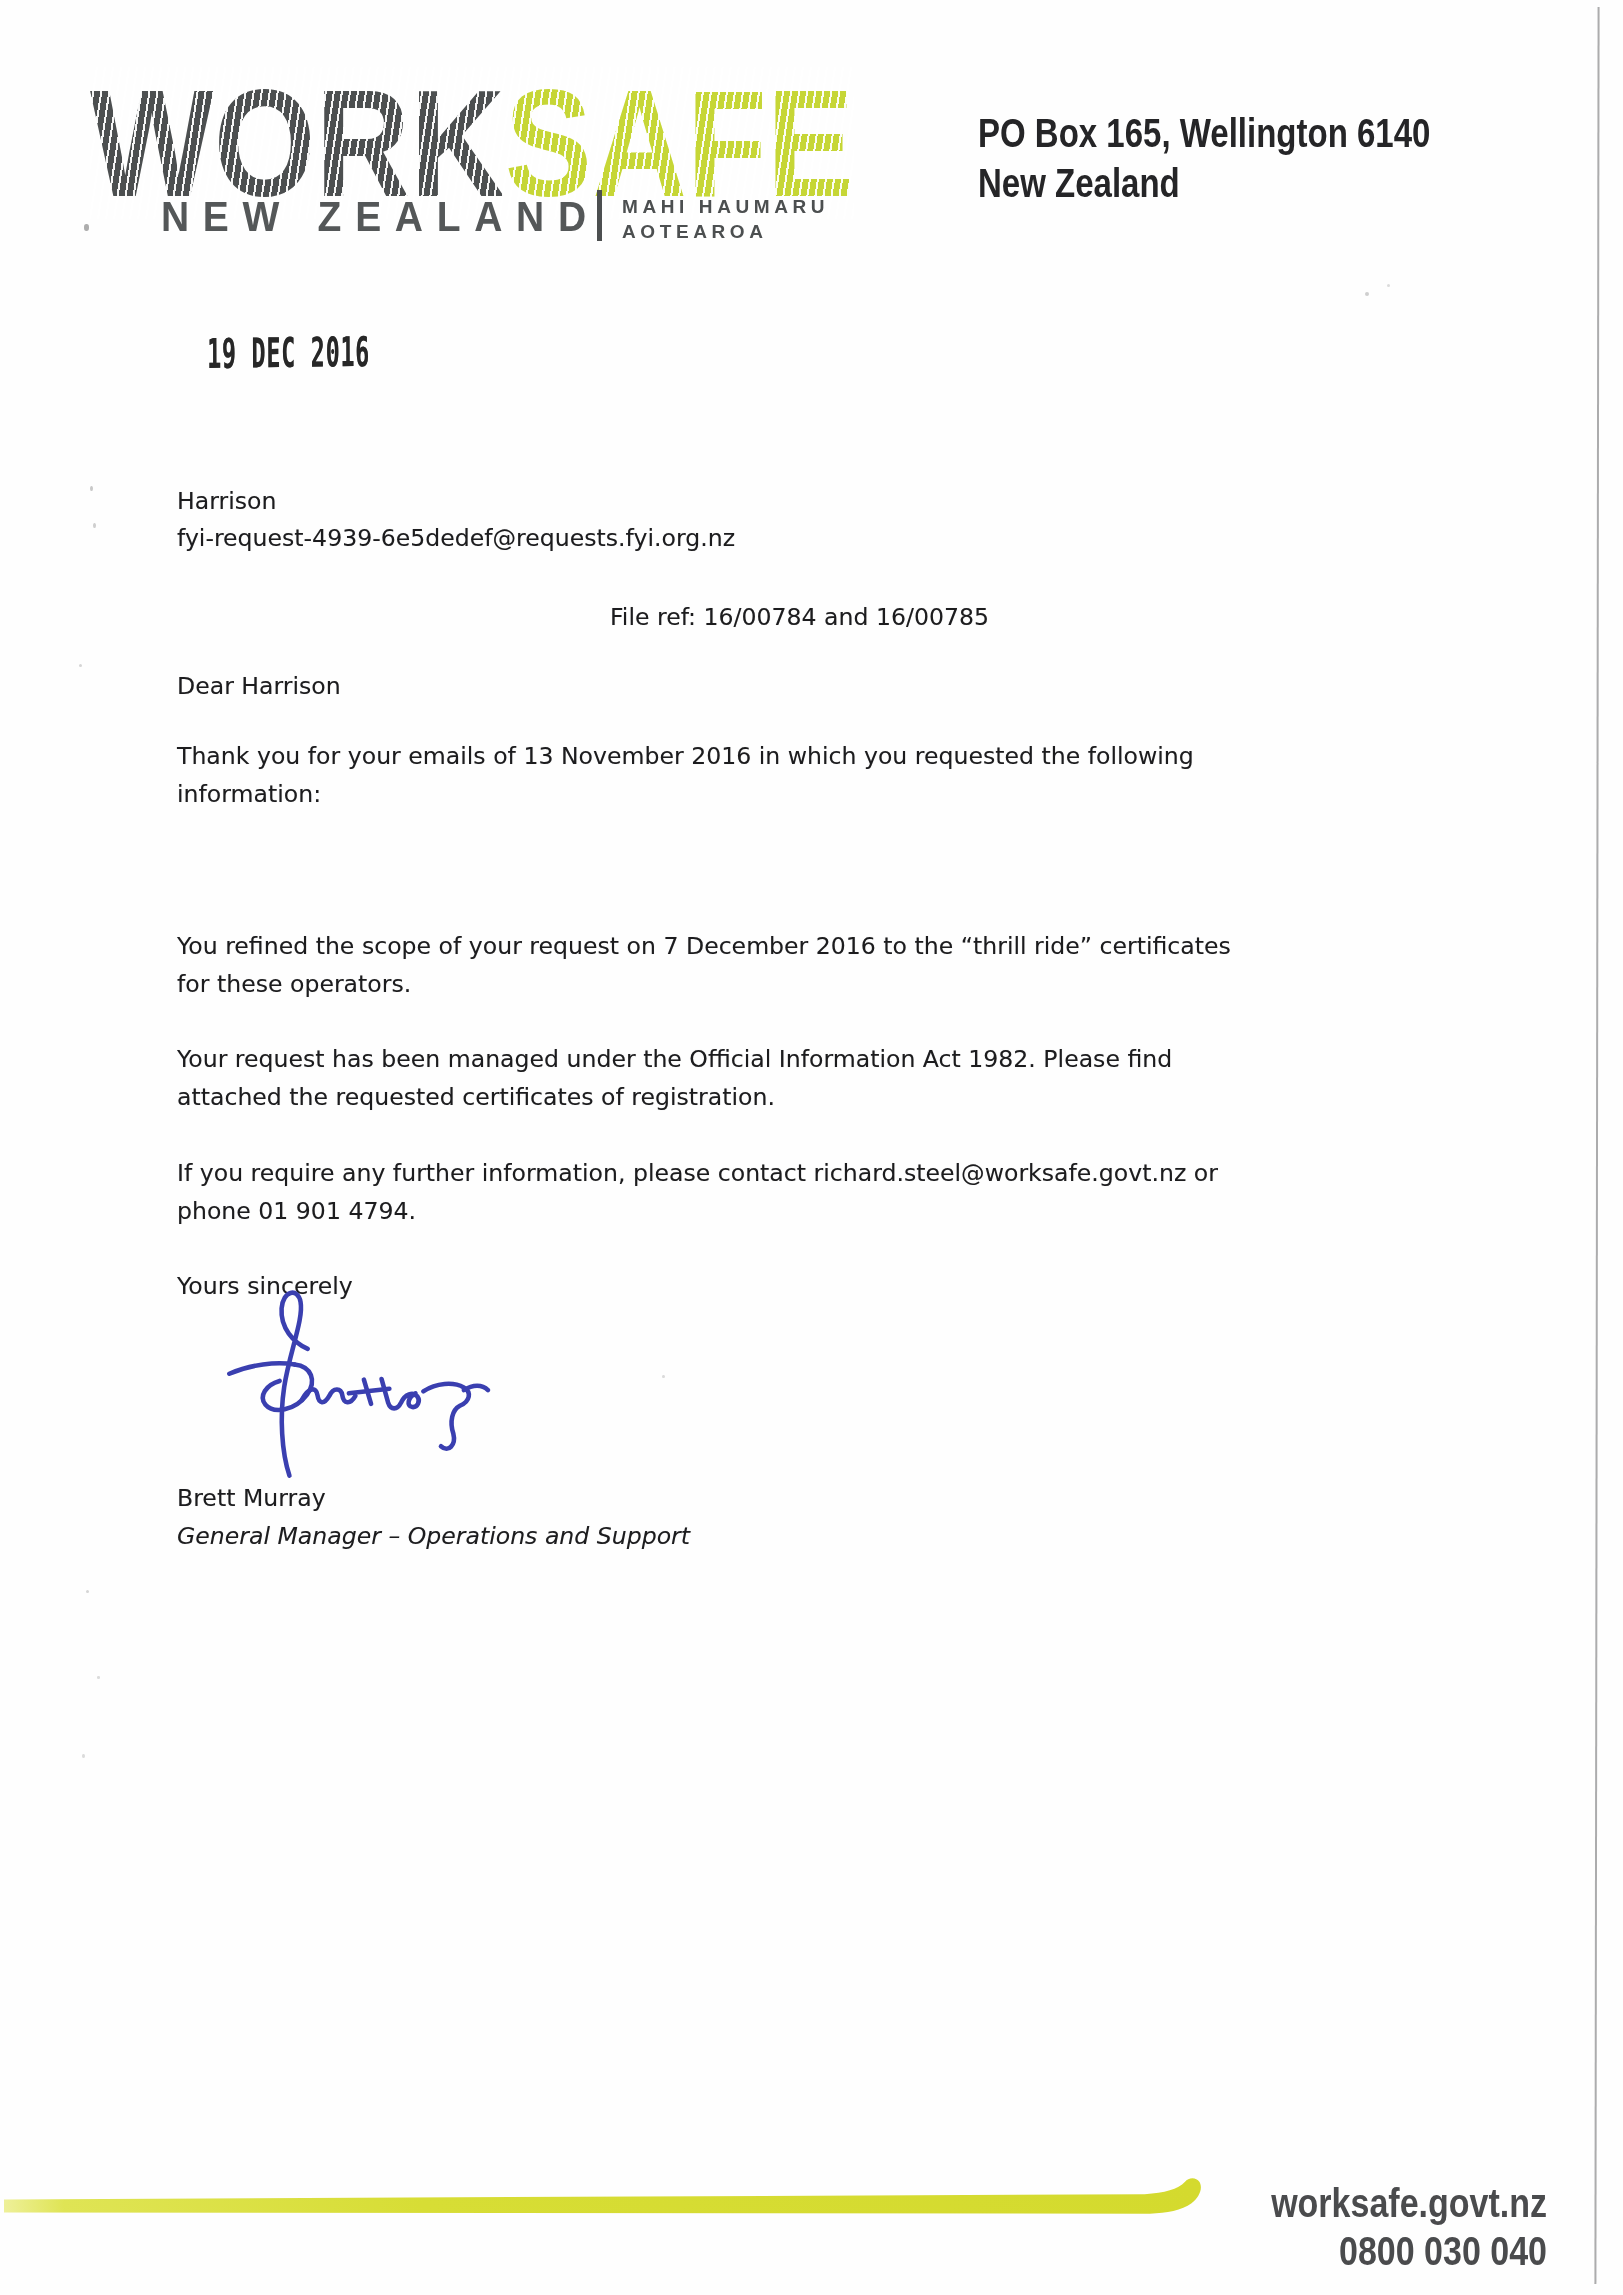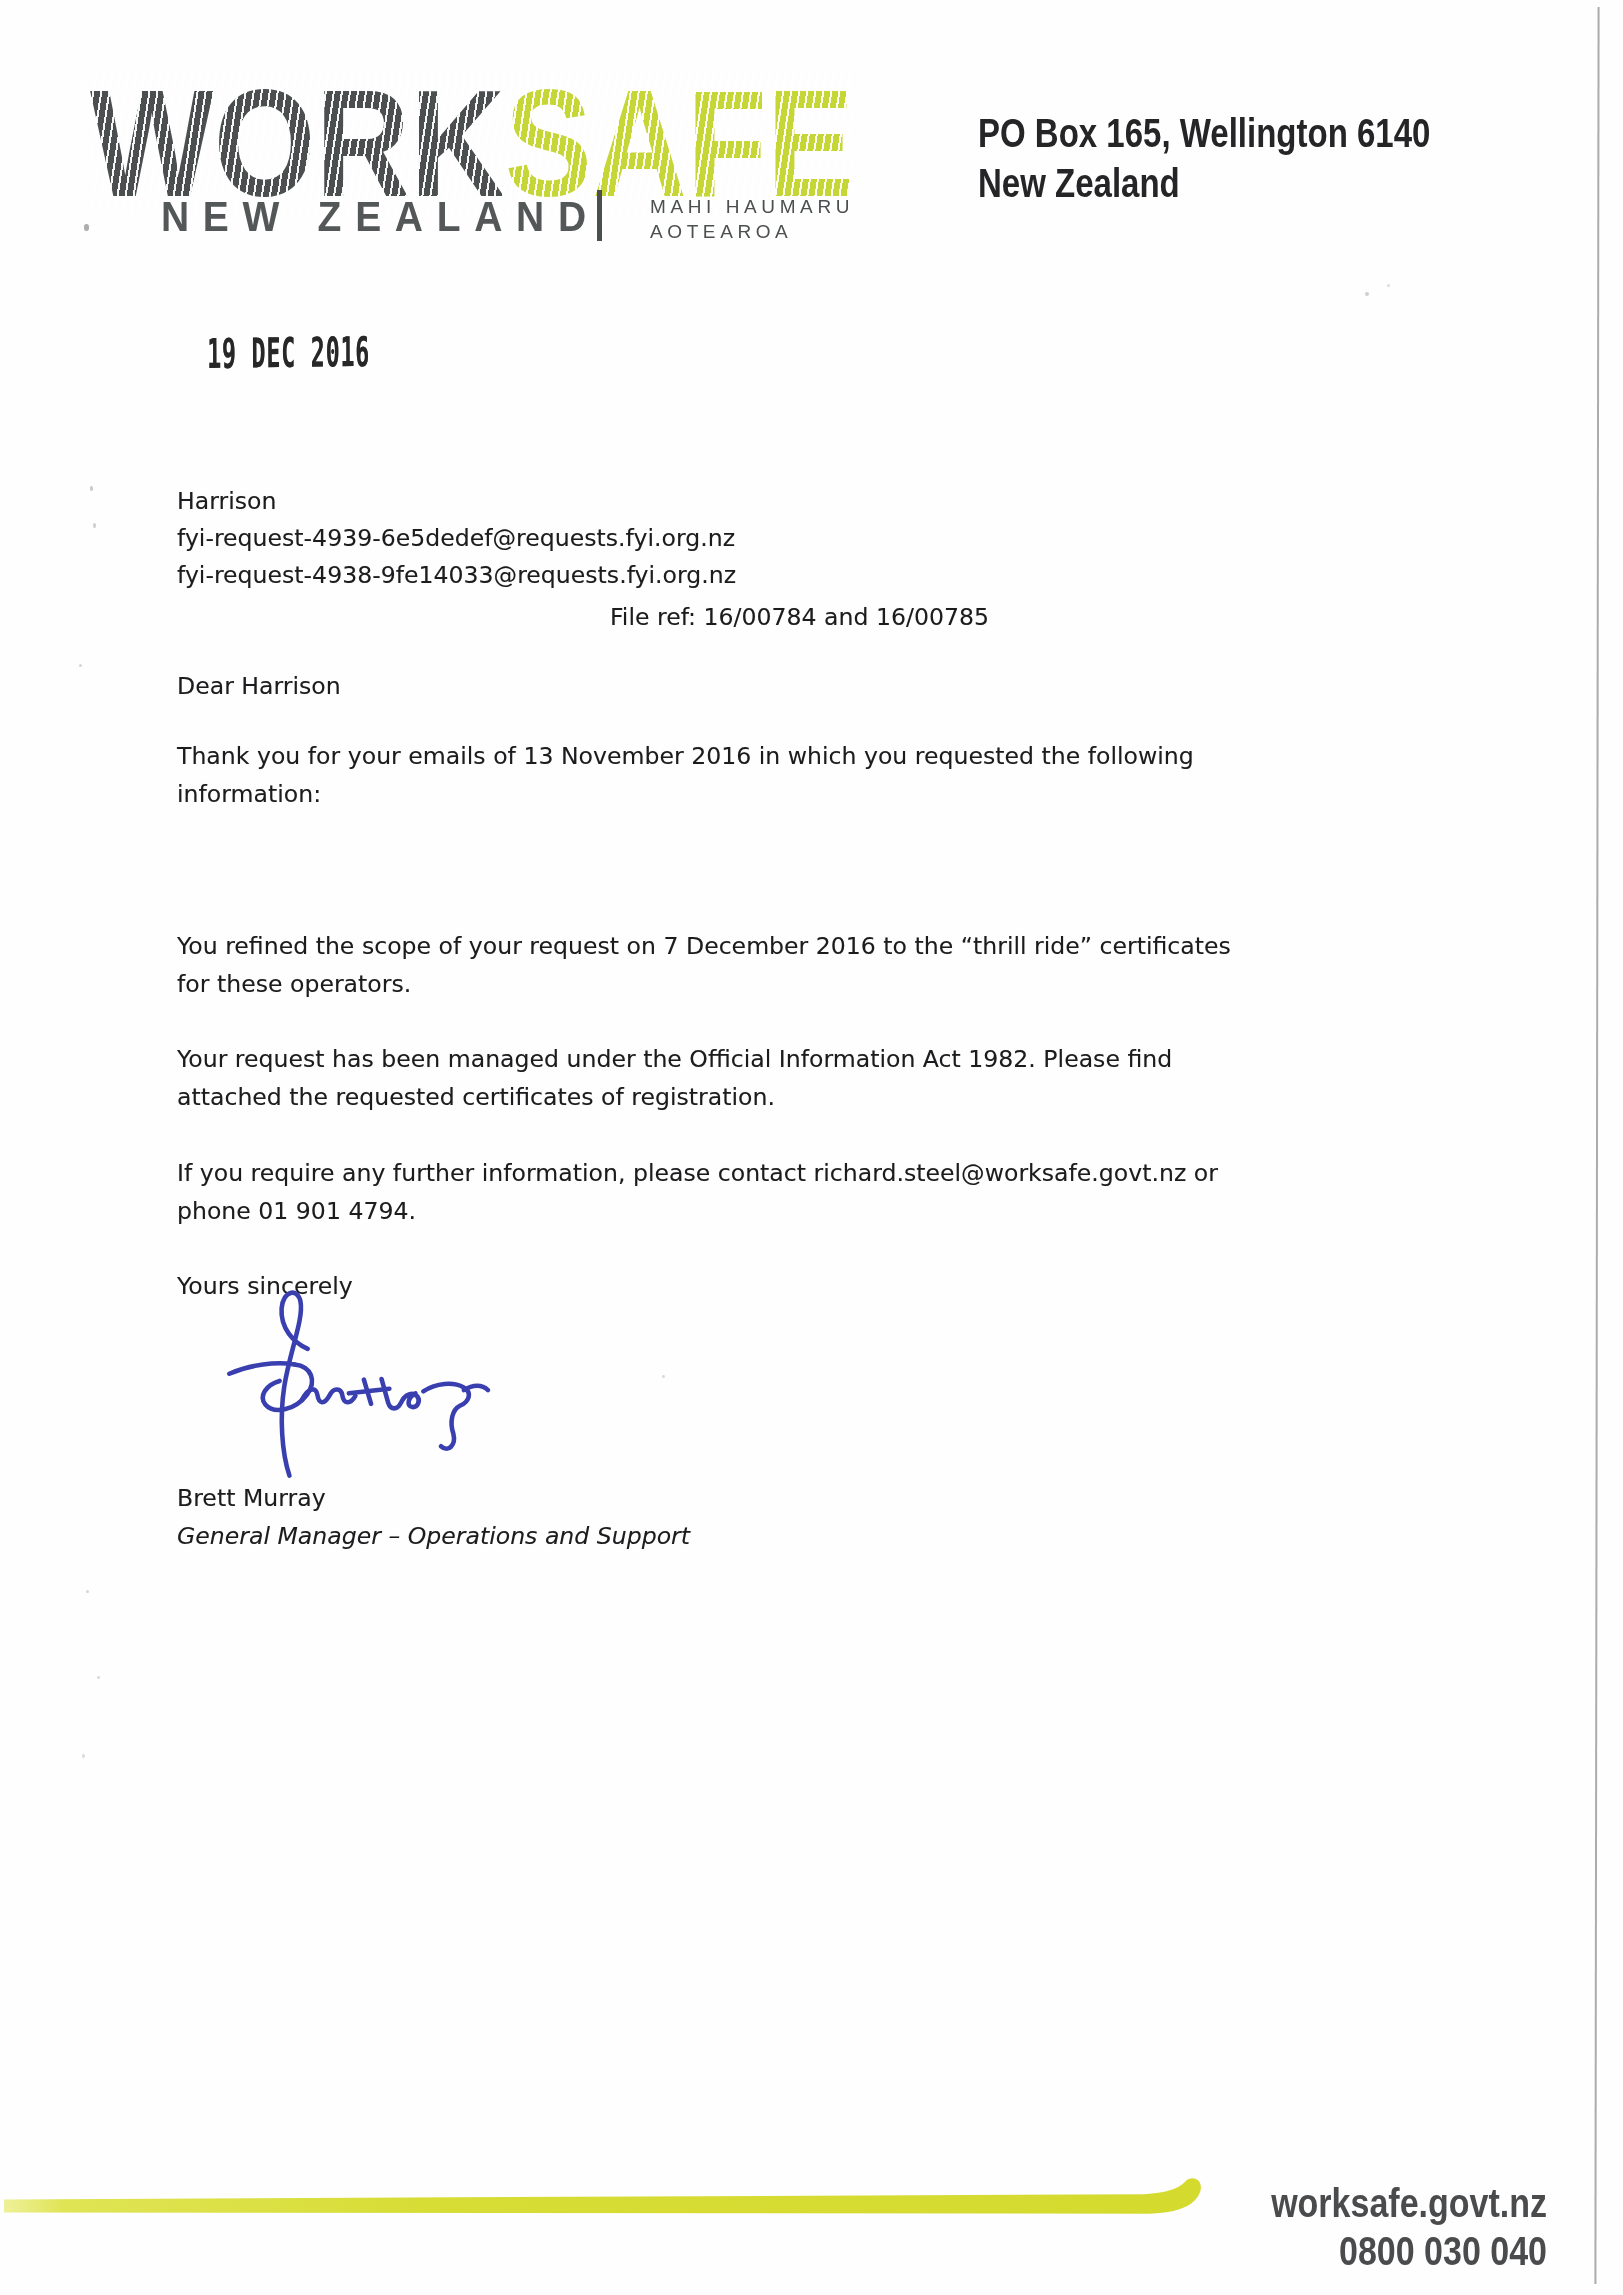--- a/index.html
+++ b/index.html
@@ -26,22 +26,22 @@
     background:repeating-linear-gradient(100deg,transparent 0 5.9px,rgba(255,255,255,.95) 5.9px 7.9px);
   }
   .nz-row{
     position:absolute;left:161px;top:192px;
     font-family:"Liberation Sans",sans-serif;font-weight:bold;
     font-size:39px;letter-spacing:13.7px;color:#545758;
     transform:scaleY(1.1);transform-origin:left top;white-space:nowrap;
   }
   .logo-divider{position:absolute;left:597px;top:190px;width:4.6px;height:51px;background:#4c4f50;}
   .maori{
-    position:absolute;left:650px;top:194px;
-    font-family:"Liberation Sans",sans-serif;font-weight:normal;
+    position:absolute;left:622px;top:194px;
+    font-family:"Liberation Sans",sans-serif;font-weight:bold;
     font-size:19px;letter-spacing:4.6px;line-height:25px;color:#4c4f50;white-space:nowrap;
   }
   
   .address{
     position:absolute;left:978px;top:108px;
     font-family:"Liberation Sans",sans-serif;font-weight:bold;
     font-size:33px;line-height:41px;color:#252527;
     transform:scaleY(1.22);transform-origin:left top;white-space:nowrap;
   }
   
@@ -106,21 +106,20 @@
 
   <div class="address">
     <div>PO Box 165, Wellington 6140</div>
     <div>New Zealand</div>
   </div>
 
   <div class="stamp">19 DEC 2016</div>
 
   <div class="t" style="top:482px">Harrison</div>
   <div class="t" style="top:519px"><span class="link">fyi-request-4939-6e5dedef@requests.fyi.org.nz</span></div>
-  <div class="t" style="top:556px"><span class="link">fyi-request-4938-9fe14033@requests.fyi.org.nz</span></div>
 
   <div class="fileref">File ref: 16/00784 and 16/00785</div>
 
   <div class="t" style="top:667px">Dear Harrison</div>
 
   <div class="t" style="top:737px">Thank you for your emails of 13 November 2016 in which you requested the following</div>
   <div class="t" style="top:775px">information:</div>
 
 
   <div class="t" style="top:927px">You refined the scope of your request on 7 December 2016 to the “thrill ride” certificates</div>

